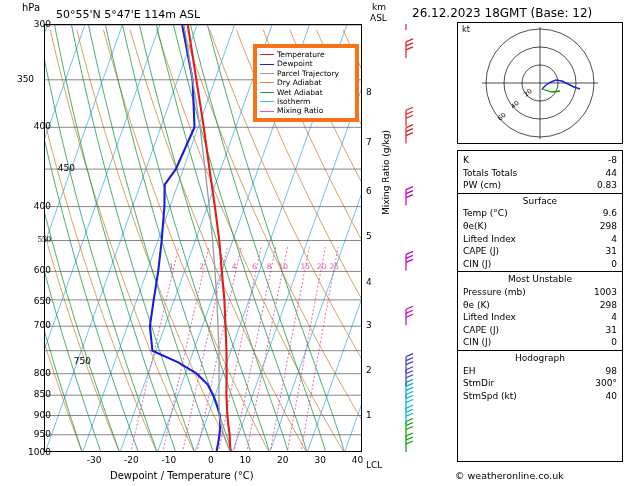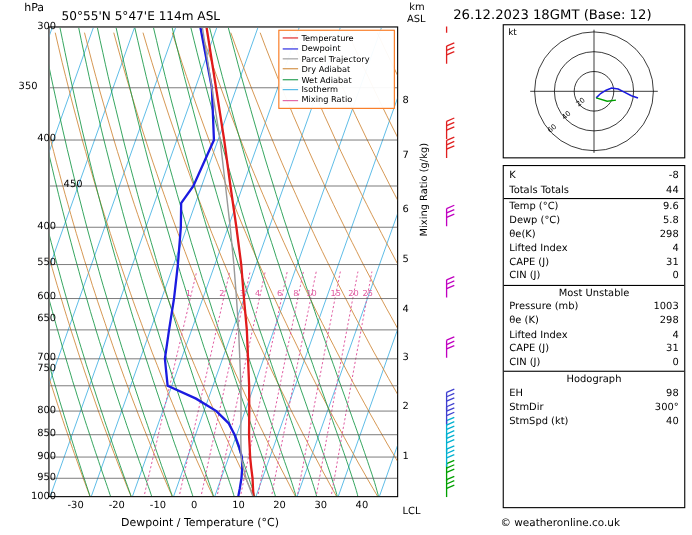--- a/index.html
+++ b/index.html
@@ -60,35 +60,35 @@
   .ytick {
     position: absolute;
     width: 51px;
     text-align: right;
     font-size: 9px;
     left: 0;
   }
   .xtick {
     position: absolute;
     width: 40px;
-    text-align: left;
+    text-align: right;
     font-size: 9px;
     top: 455px;
   }
   #xaxis-label {
     position: absolute;
     left: 110px; top: 470px;
     font-size: 10px;
   }
   
   #legend {
     position: absolute;
-    left: 253px; top: 27px;
+    left: 253px; top: 44px;
     width: 106px;
-    border: 1px solid #f97316;
+    border: 4px solid #f97316;
     background: rgba(255,255,255,0.95);
     padding: 2px 3px;
     box-sizing: border-box;
     font-size: 7.5px;
     line-height: 9.4px;
   }
   .legend-row { display: flex; align-items: center; height: 9.4px; }
   .legend-swatch { width: 14px; height: 0; border-top-width: 1.6px; border-top-style: solid; margin-right: 3px; flex: none; }
   
   .kmtick {
@@ -289,25 +289,25 @@
           <path d="M185.6,428.0 L178.6,409.8 L176.3,400.3 L174.2,390.5 L173.9,370.2 L174.1,348.7 L174.0,325.7 L173.0,301.2 L171.9,274.9 L170.0,246.4 L167.6,215.5 L164.3,181.6 L160.0,144.1 L155.1,102.3 L147.6,54.8 L139.0,0.0" fill="none" stroke="#9a9a9a" stroke-width="1.3"></path>
         </svg>
     </div>
 
     <div id="ytick-holder">
         <div class="ytick" style="top: 19px;">300</div>
         <div class="ytick" style="top: 73.799px; text-align: center;">350</div>
         <div class="ytick" style="top: 121.268px;">400</div>
         <div class="ytick" style="top: 163.139px; margin-left: 24px;">450</div>
         <div class="ytick" style="top: 200.593px;">400</div>
-        <div class="ytick" style="top: 234.475px;">550</div>
+        <div class="ytick" style="top: 234.475px; font-family: Liberation Serif, serif;">550</div>
         <div class="ytick" style="top: 265.407px;">600</div>
-        <div class="ytick" style="top: 285px;">650</div>
+        <div class="ytick" style="top: 296px;">650</div>
         <div class="ytick" style="top: 320.206px;">700</div>
-        <div class="ytick" style="top: 330px;">750</div>
+        <div class="ytick" style="top: 356px; padding-left: 40px;">750</div>
         <div class="ytick" style="top: 367.675px;">800</div>
         <div class="ytick" style="top: 389.226px;">850</div>
         <div class="ytick" style="top: 409.545px;">900</div>
         <div class="ytick" style="top: 428.766px;">950</div>
         <div class="ytick" style="top: 447px;">1000</div>
       </div>
 
     <div id="xtick-holder">
         <div class="xtick" style="left: 61.4118px;">-30</div>
         <div class="xtick" style="left: 98.8235px;">-20</div>
@@ -475,30 +475,31 @@
     <div id="stats-box">
         <div style="height: 3px;"></div>
         <div class="stat-row">
           <span class="k">K</span>
           <span class="v">-8</span>
         </div>
         <div class="stat-row">
           <span class="k">Totals Totals</span>
           <span class="v">44</span>
         </div>
+        <div class="stat-row">
+          <span class="k">PW (cm)</span>
+          <span class="v">0.83</span>
+        </div>
         <div class="hr"></div>
+        <div class="sec-head">Surface</div>
         <div class="stat-row">
           <span class="k">Temp (°C)</span>
           <span class="v">9.6</span>
         </div>
         <div class="stat-row">
-          <span class="k">Dewp (°C)</span>
-          <span class="v">5.8</span>
-        </div>
-        <div class="stat-row">
           <span class="k">θe(K)</span>
           <span class="v">298</span>
         </div>
         <div class="stat-row">
           <span class="k">Lifted Index</span>
           <span class="v">4</span>
         </div>
         <div class="stat-row">
           <span class="k">CAPE (J)</span>
           <span class="v">31</span>

